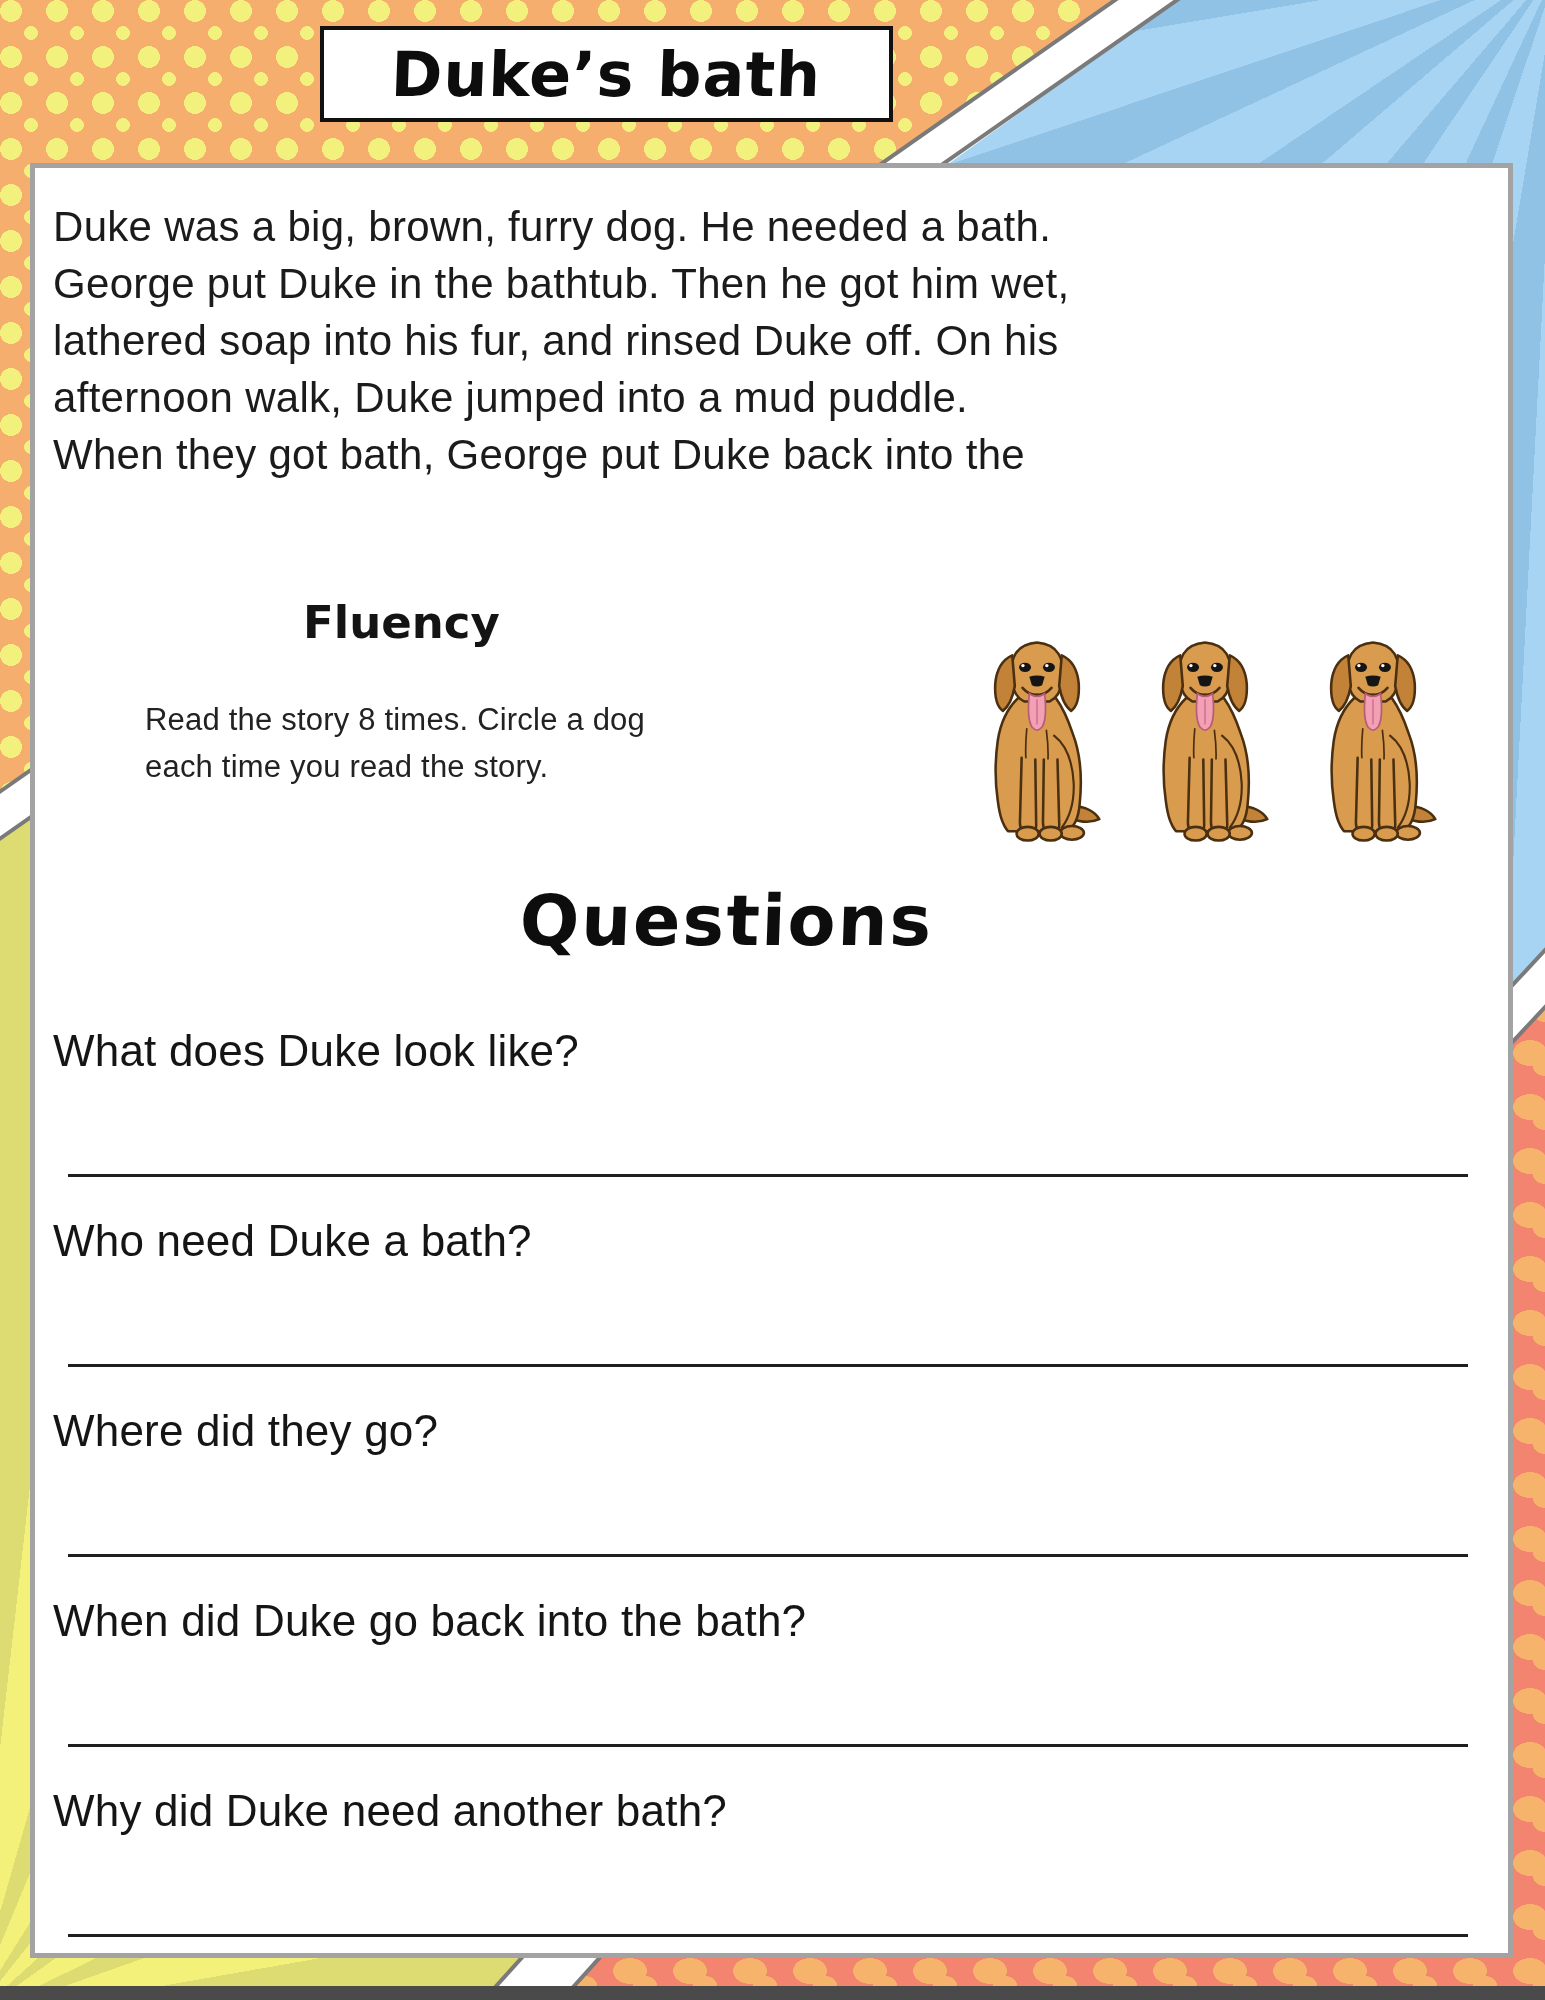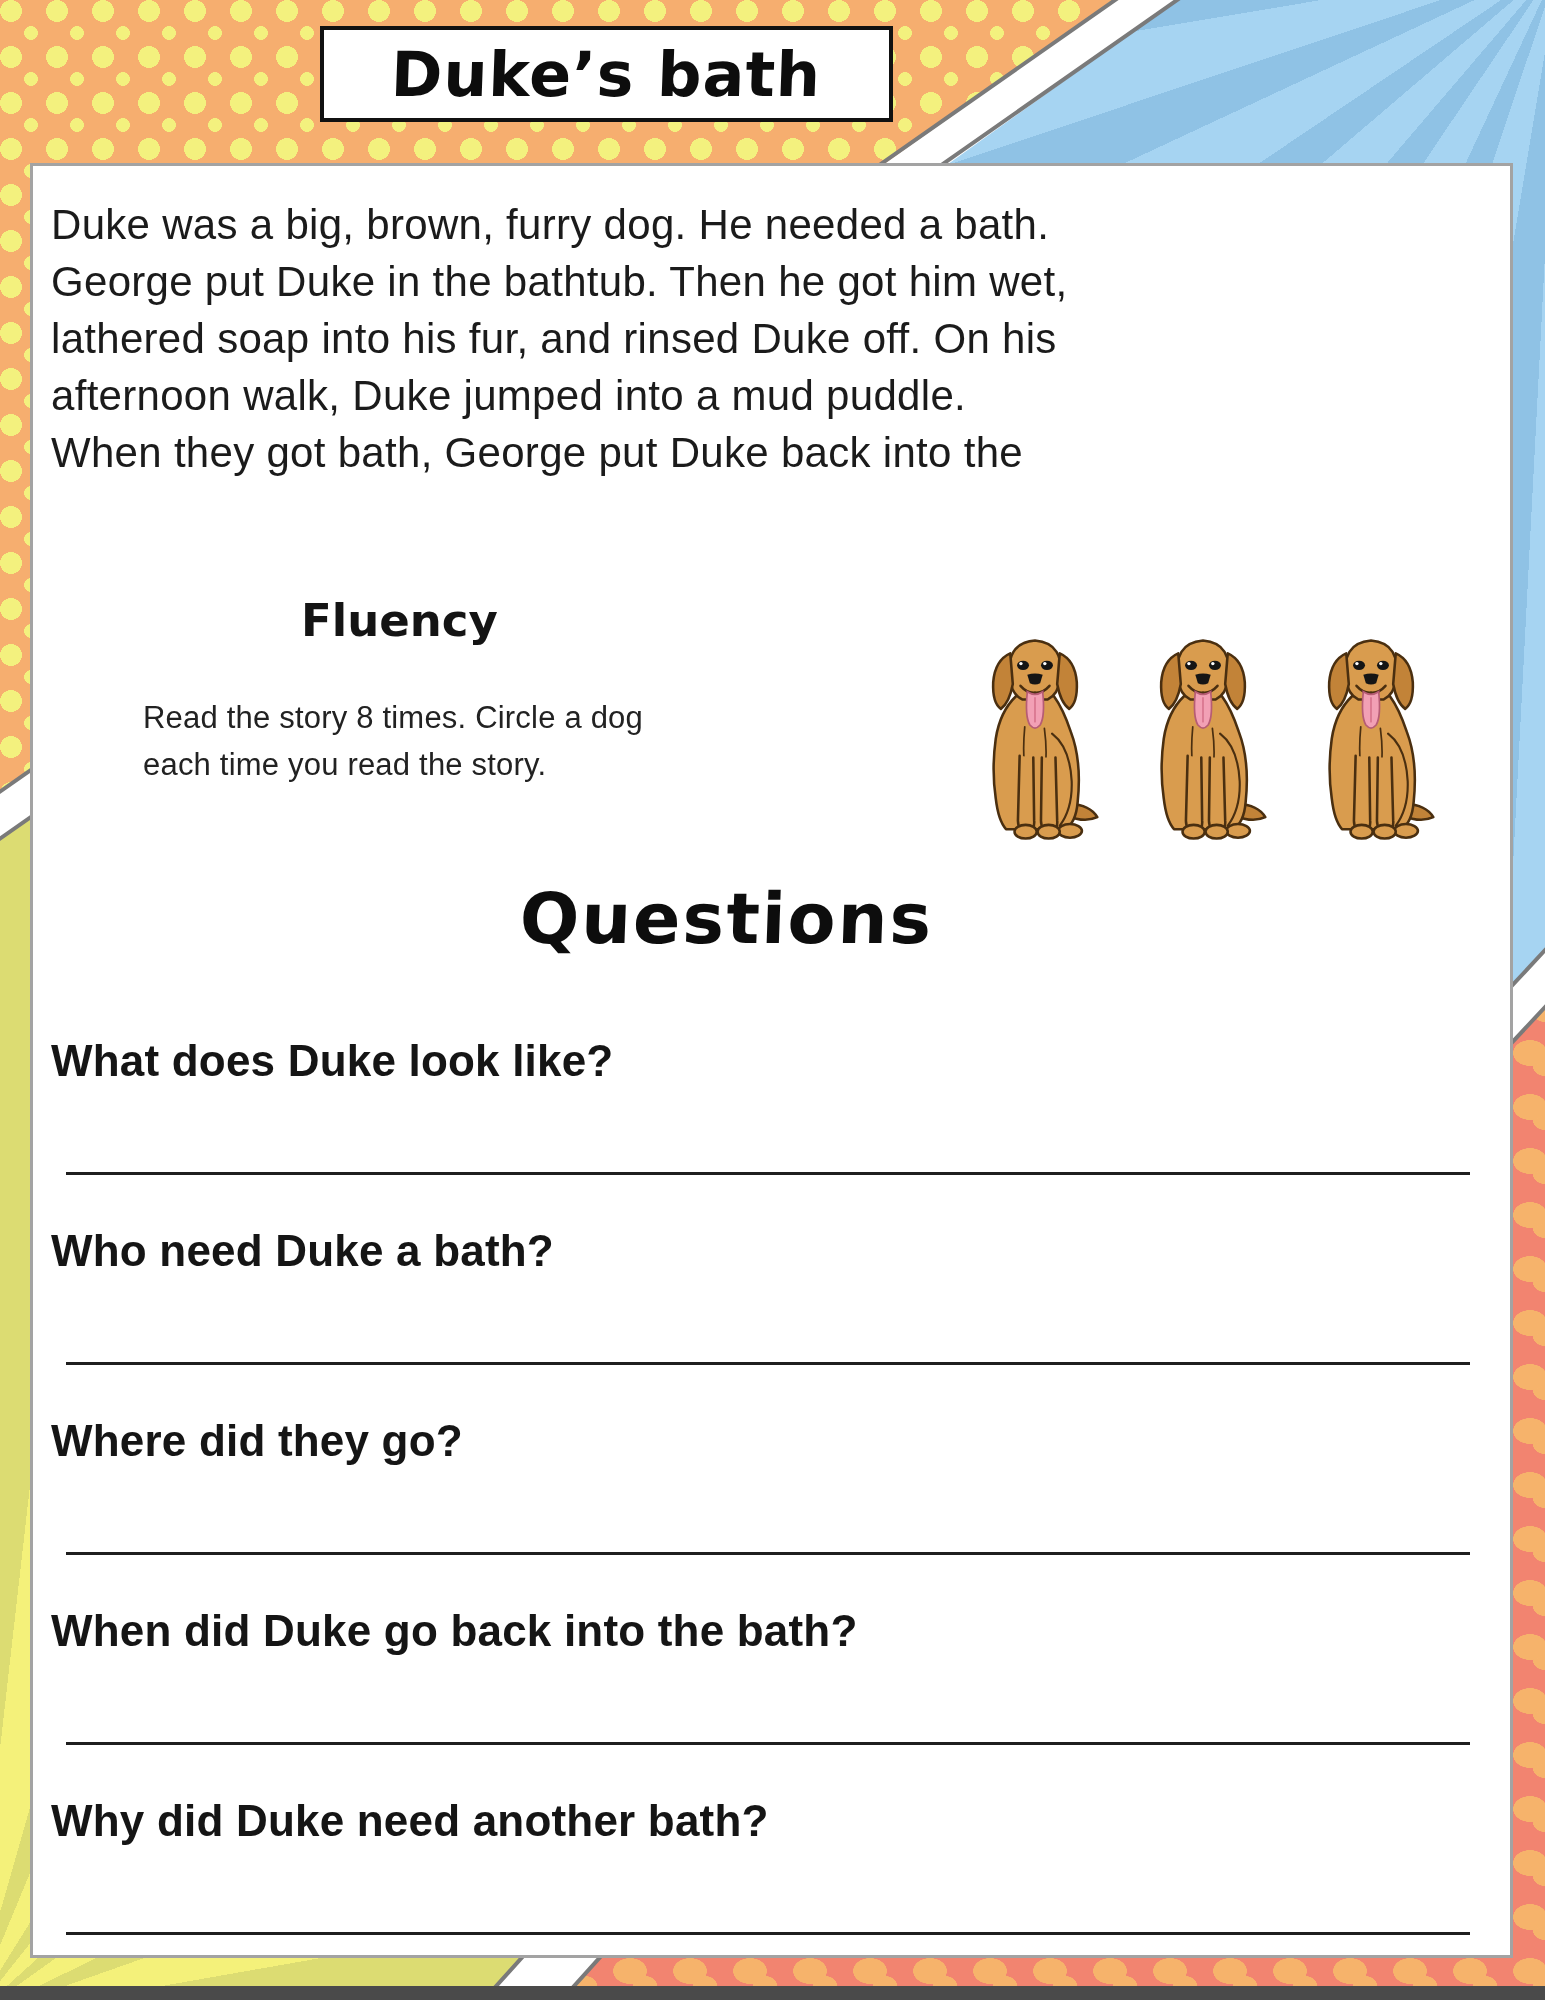--- a/index.html
+++ b/index.html
@@ -54,40 +54,40 @@
   .bottom-strip{position:absolute;left:0;top:1986px;width:1545px;height:14px;background:#4a4a4a;z-index:3;}
 
   
   .banner{position:absolute;left:320px;top:26px;width:565px;height:88px;background:#ffffff;
           border:4px solid #111;z-index:5;display:flex;align-items:center;justify-content:center;}
   .banner h1{margin:0;font-family:"DejaVu Sans", sans-serif;font-weight:800;font-size:62px;
              letter-spacing:1px;color:#0d0d0d;transform:skewX(-2deg);}
 
   
   .card{position:absolute;left:30px;top:163px;width:1483px;height:1795px;background:#ffffff;
-        border:3px solid #a3a3a3;box-sizing:border-box;z-index:2;}
+        border:5px solid #a3a3a3;box-sizing:border-box;z-index:2;}
 
   .story{position:absolute;left:18px;top:30px;width:1130px;color:#1b1b1b;}
   .story .story-line{font-size:42px;line-height:57px;letter-spacing:0.3px;white-space:nowrap;}
 
   .fluency-heading{position:absolute;left:268px;top:428px;font-family:"DejaVu Sans", sans-serif;
                    font-weight:700;font-size:45px;color:#141414;}
   .fluency-instruction{position:absolute;left:110px;top:528px;color:#222;}
   .fluency-instruction .instr-line{font-size:31px;line-height:47px;letter-spacing:0.2px;white-space:nowrap;}
 
   .dogs-row{position:absolute;left:938px;top:452px;display:flex;gap:40px;}
   .dog{display:block;width:128px;height:238px;}
 
   .questions-heading{position:absolute;left:0;right:90px;top:712px;text-align:center;
                      font-family:"DejaVu Sans", sans-serif;font-weight:800;font-size:70px;
                      letter-spacing:2px;color:#0d0d0d;transform:skewX(-2deg);}
 
   .questions-list{position:absolute;left:0;right:0;top:858px;}
   .q-item{position:relative;height:190px;}
-  .q-text{position:absolute;left:18px;top:12px;font-weight:700;font-size:44px;color:#151515;
+  .q-text{position:absolute;left:18px;top:0;font-weight:400;font-size:44px;color:#151515;
           letter-spacing:0.2px;white-space:nowrap;}
   .answer-line{position:absolute;left:33px;right:40px;top:148px;border-top:3px solid #1f1f1f;}
 </style>
 </head>
 <body>
 
 <div class="page">
 
   <div class="panel panel-orange"></div>
   <div class="panel panel-blue"></div>

